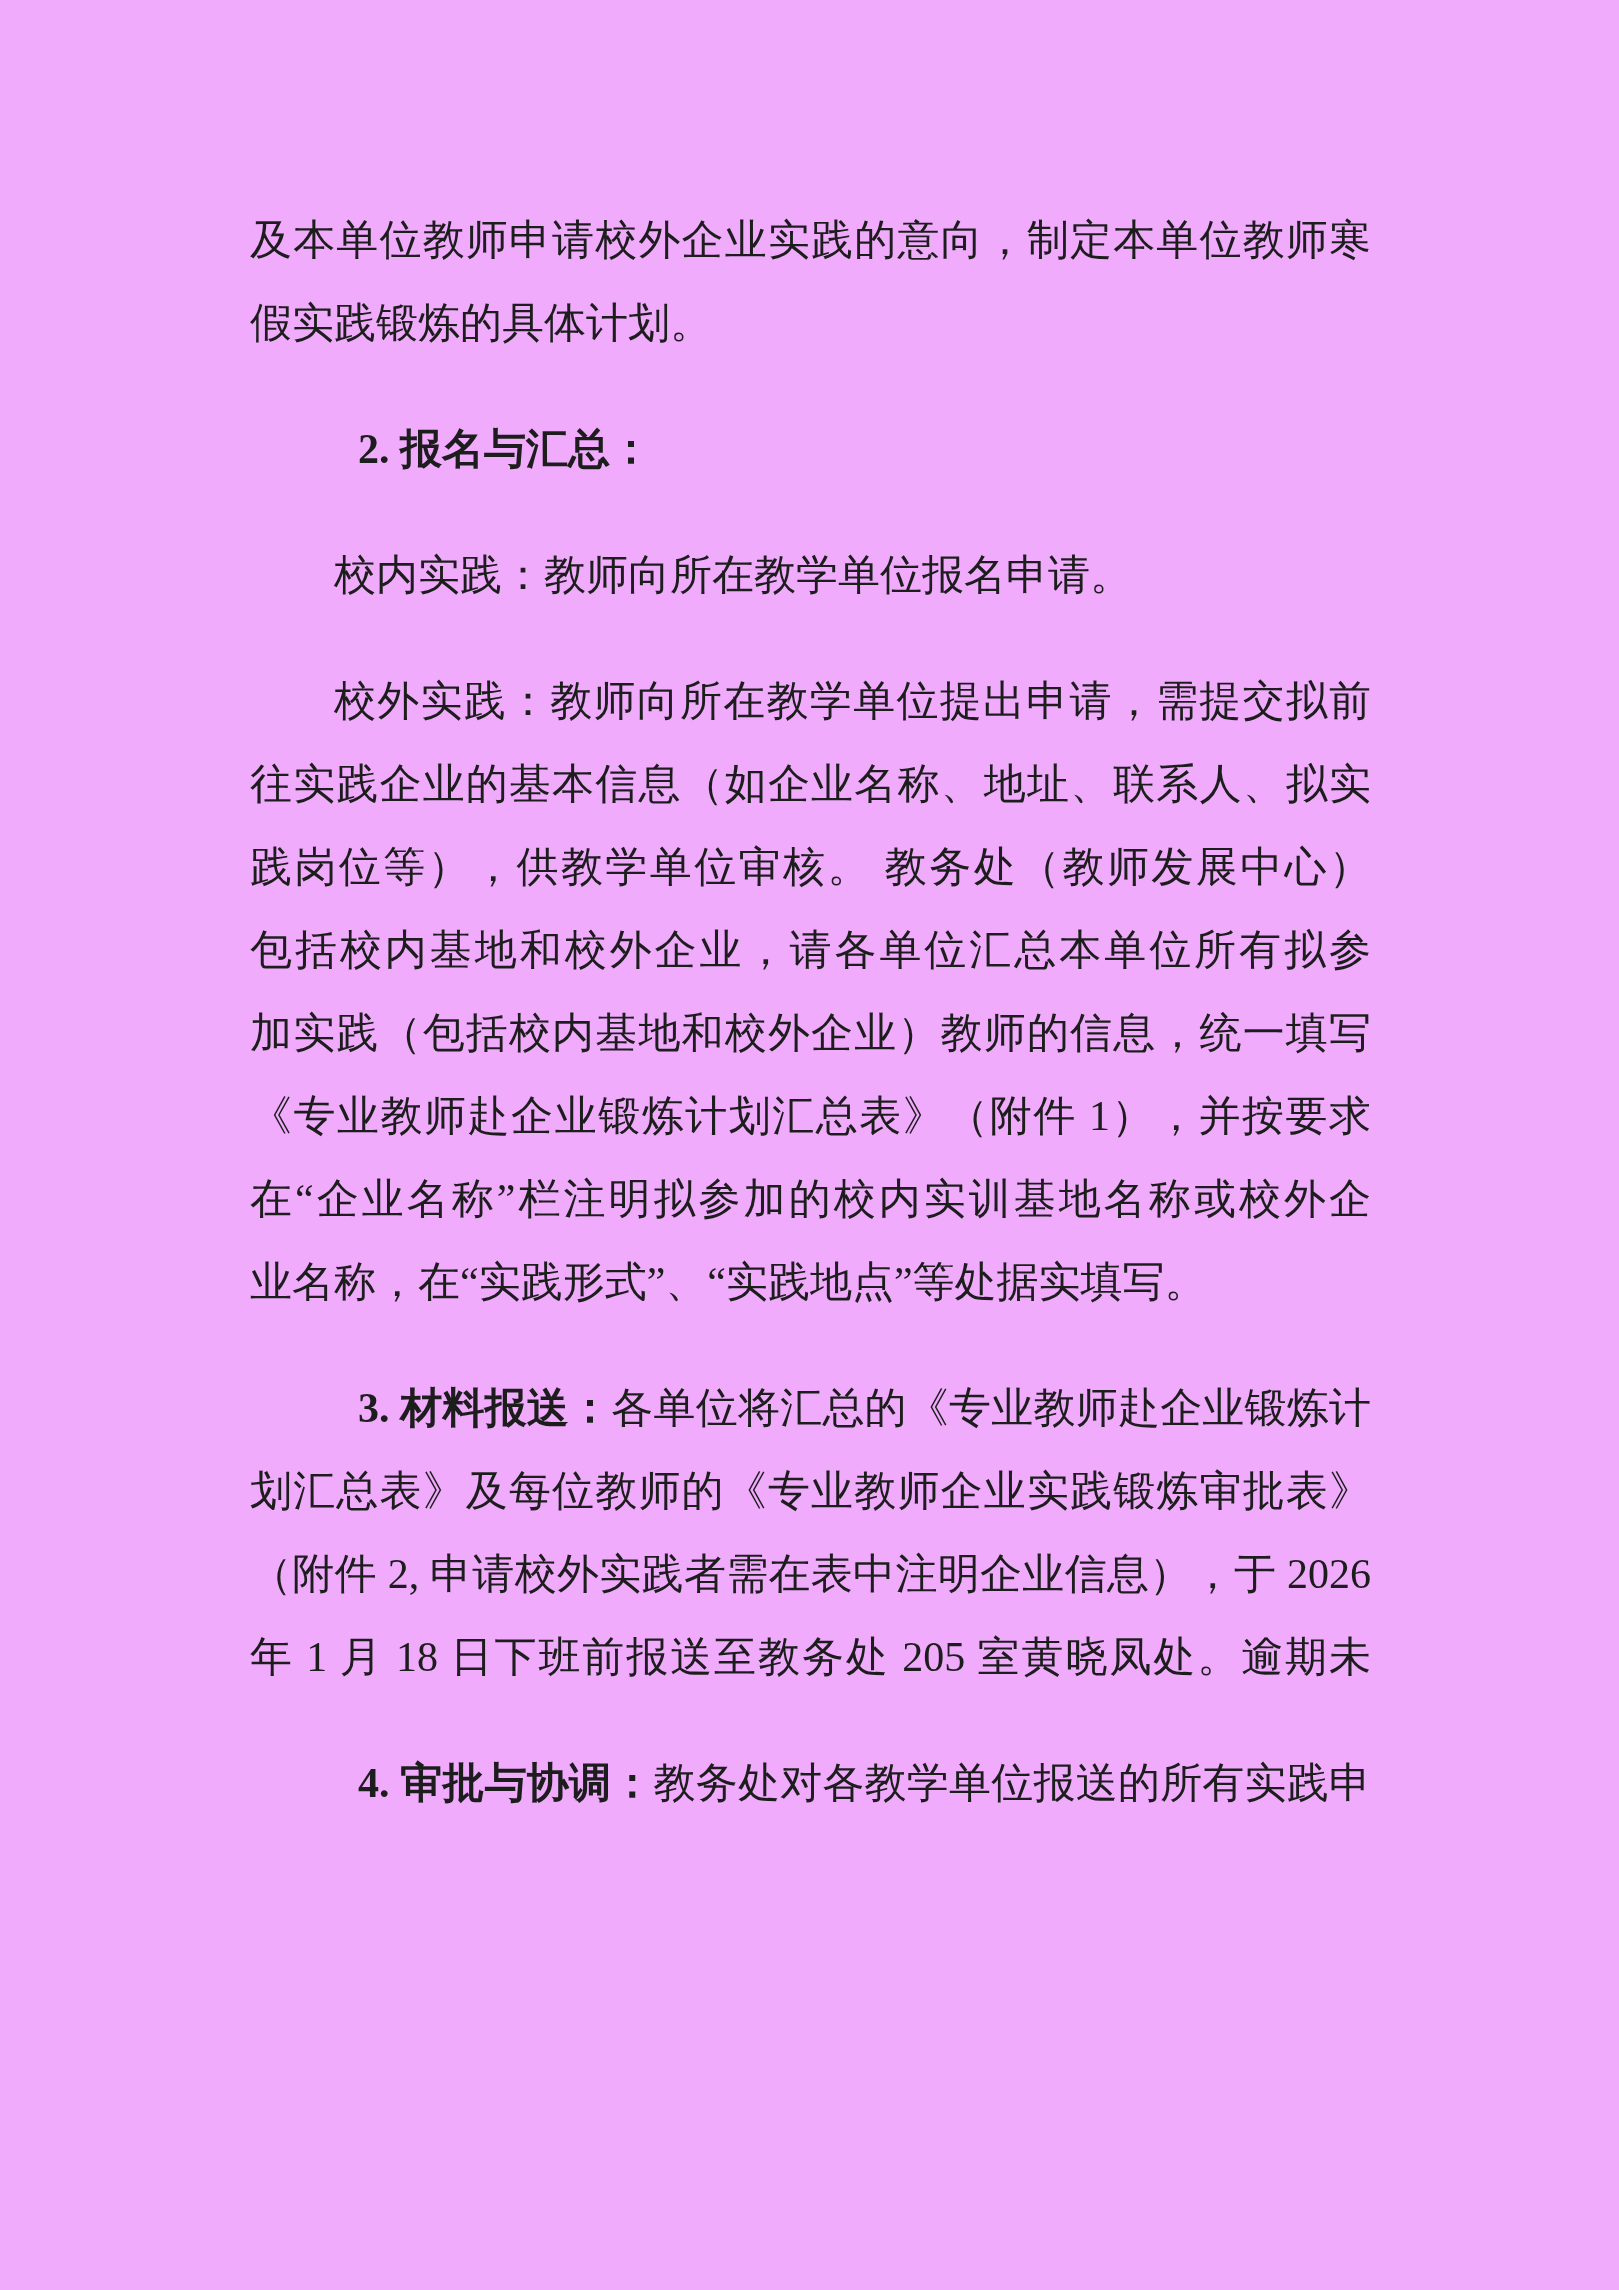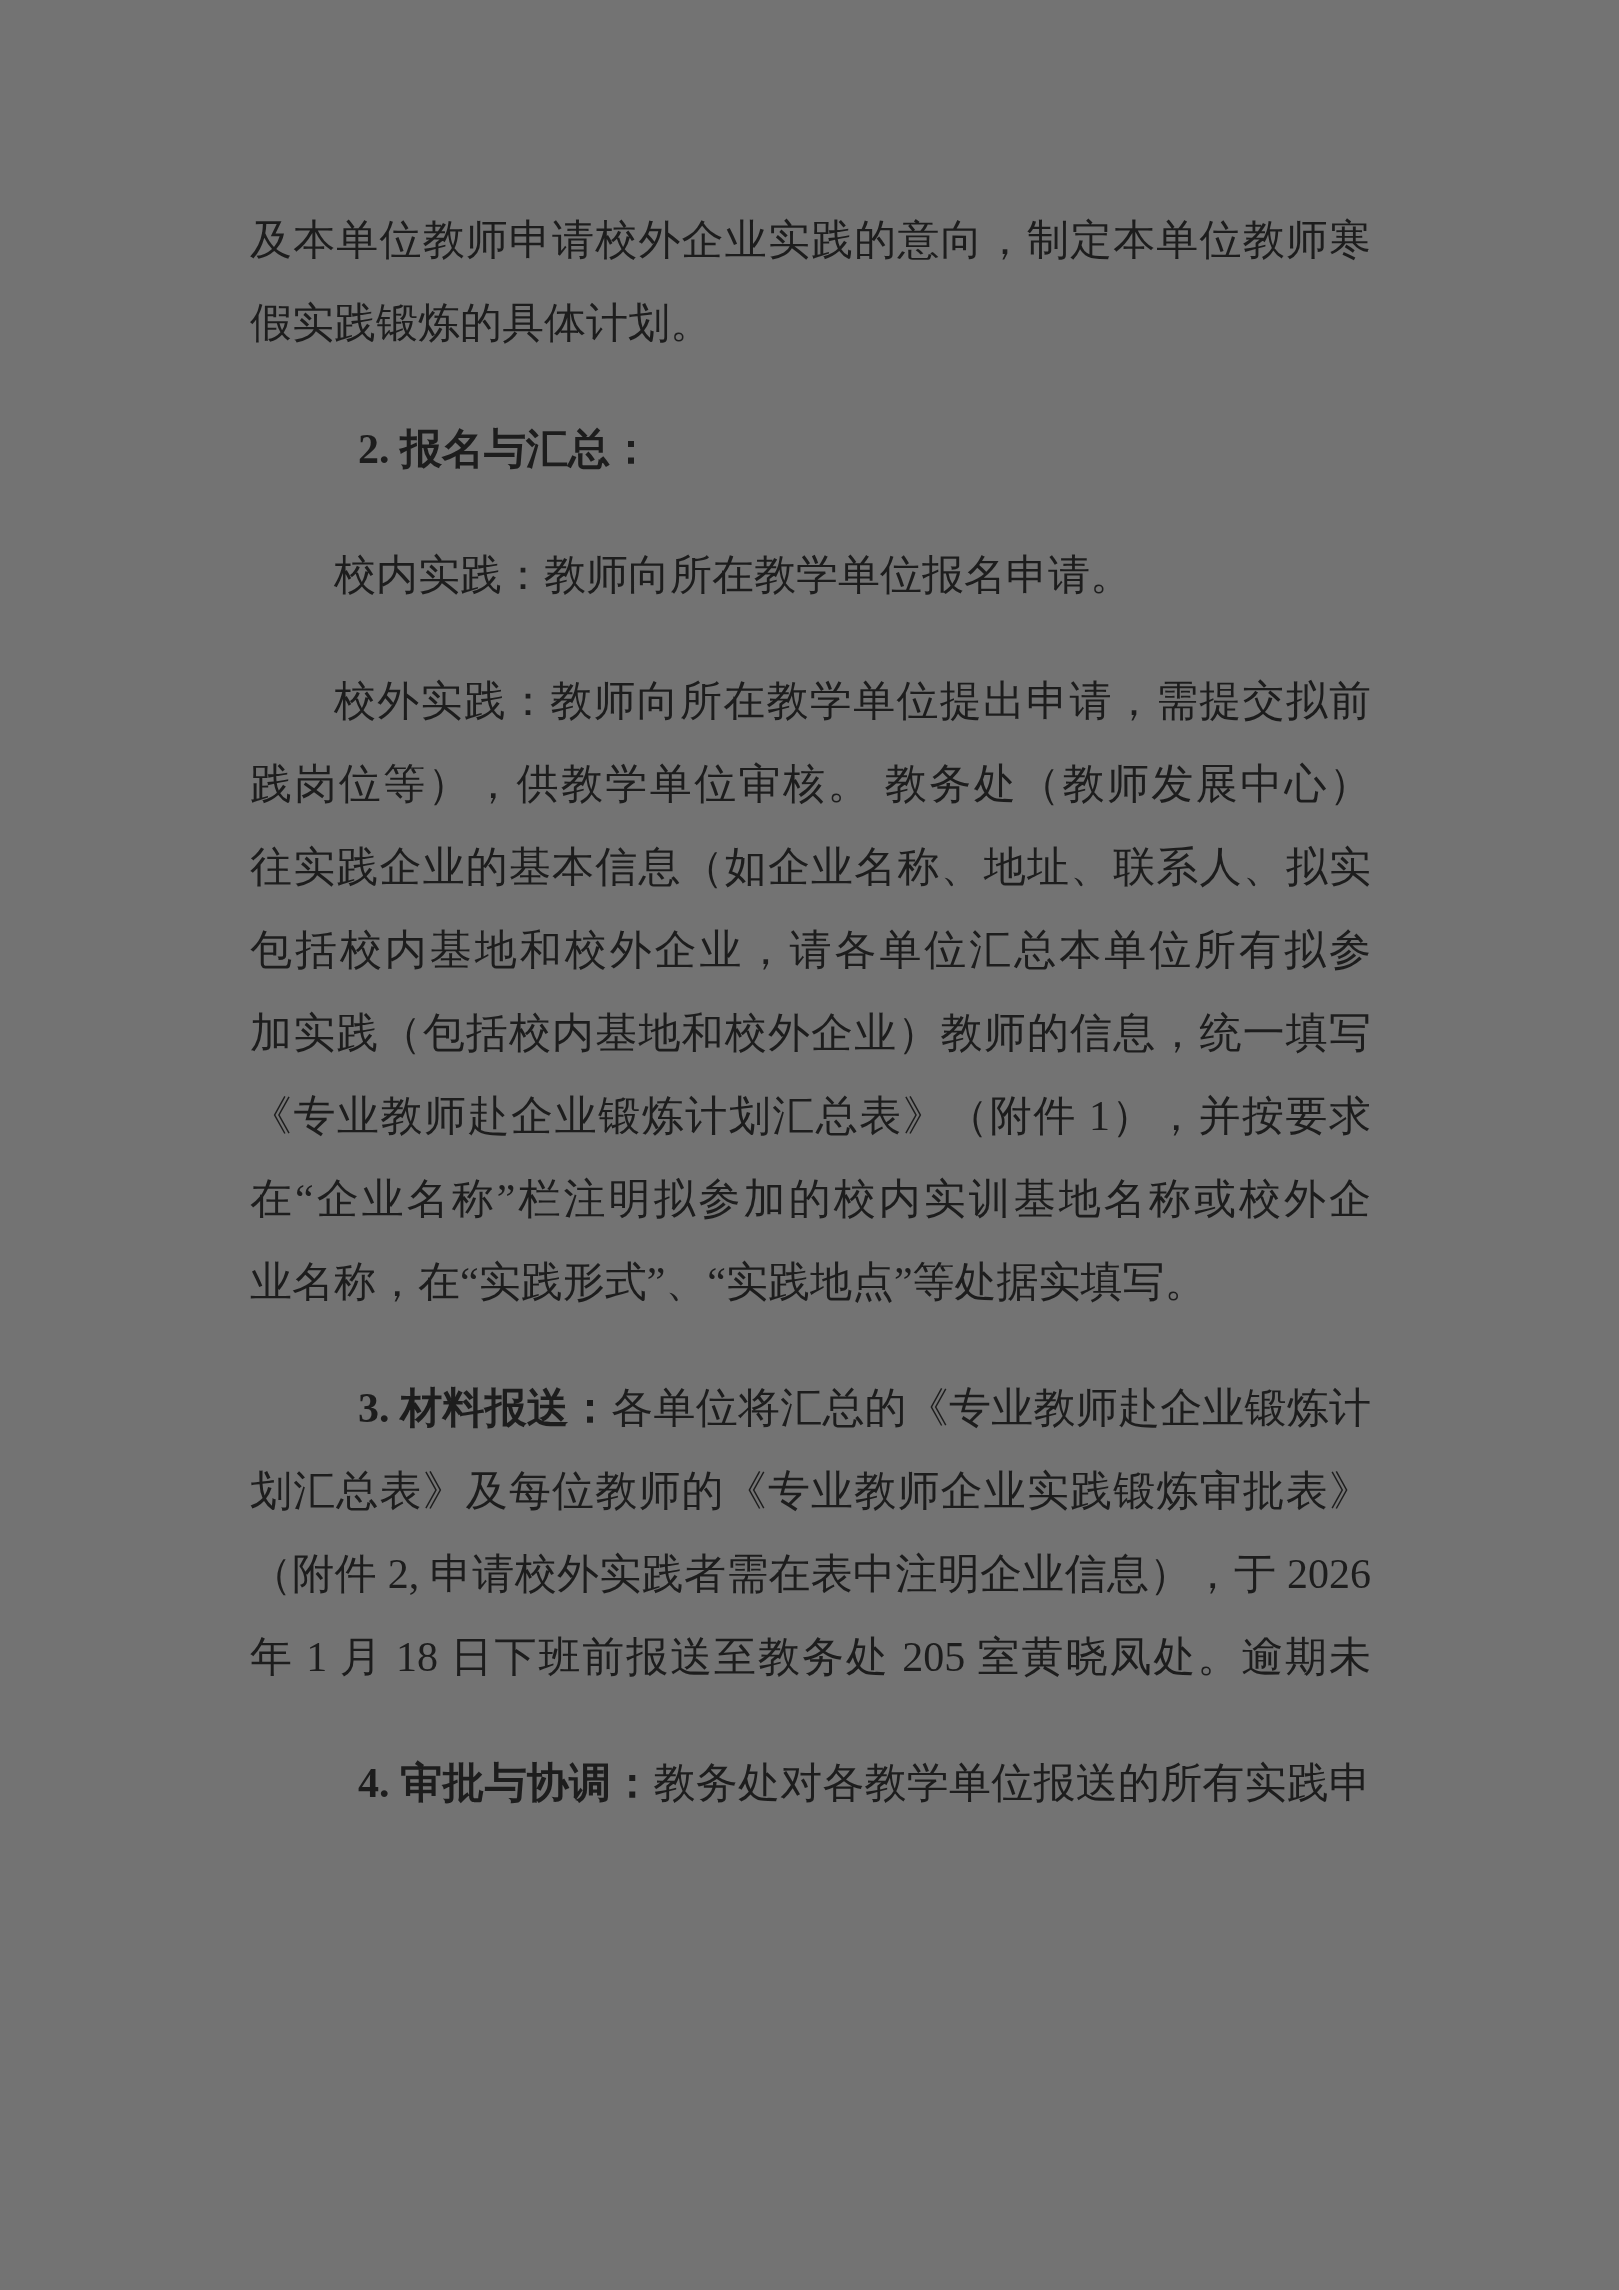--- a/index.html
+++ b/index.html
@@ -13,21 +13,21 @@
     background: #ffffff;
     font-family: "Liberation Serif", "DejaVu Serif", serif;
     color: #1d1d1d;
     overflow: hidden;
   }
   .page {
     box-sizing: border-box;
     width: 1619px;
     height: 2291px;
     padding: 199px 248px 0 250px;
-    background: #737373;
+    background: #f0abfc;
   }
   .para {
     margin: 0;
   }
   .para + .para {
     margin-top: 43px;
   }
   .line {
     font-size: 42px;
     line-height: 83px;
@@ -56,22 +56,22 @@
         <div class="line last"><span class="seg">假实践锻炼的具体计划。</span></div>
       </div>
       <div class="para">
         <div class="line last indent"><span class="seg bold">2. 报名与汇总：</span></div>
       </div>
       <div class="para">
         <div class="line last indent"><span class="seg">校内实践：教师向所在教学单位报名申请。</span></div>
       </div>
       <div class="para">
         <div class="line indent"><span class="seg">校外实践：教师向所在教学单位提出申请，需提交拟前</span></div>
+        <div class="line"><span class="seg">往实践企业的基本信息（如企业名称、地址、联系人、拟实</span></div>
         <div class="line"><span class="seg">践岗位等），供教学单位审核。 教务处（教师发展中心）</span></div>
-        <div class="line"><span class="seg">往实践企业的基本信息（如企业名称、地址、联系人、拟实</span></div>
         <div class="line"><span class="seg">包括校内基地和校外企业，请各单位汇总本单位所有拟参</span></div>
         <div class="line"><span class="seg">加实践（包括校内基地和校外企业）教师的信息，统一填写</span></div>
         <div class="line"><span class="seg">《专业教师赴企业锻炼计划汇总表》（附件 1），并按要求</span></div>
         <div class="line"><span class="seg">在“企业名称”栏注明拟参加的校内实训基地名称或校外企</span></div>
         <div class="line last"><span class="seg">业名称，在“实践形式”、“实践地点”等处据实填写。</span></div>
       </div>
       <div class="para">
         <div class="line indent"><span class="seg bold">3. 材料报送：</span><span class="seg">各单位将汇总的《专业教师赴企业锻炼计</span></div>
         <div class="line"><span class="seg">划汇总表》及每位教师的《专业教师企业实践锻炼审批表》</span></div>
         <div class="line"><span class="seg">（附件 2, 申请校外实践者需在表中注明企业信息），于 2026</span></div>

